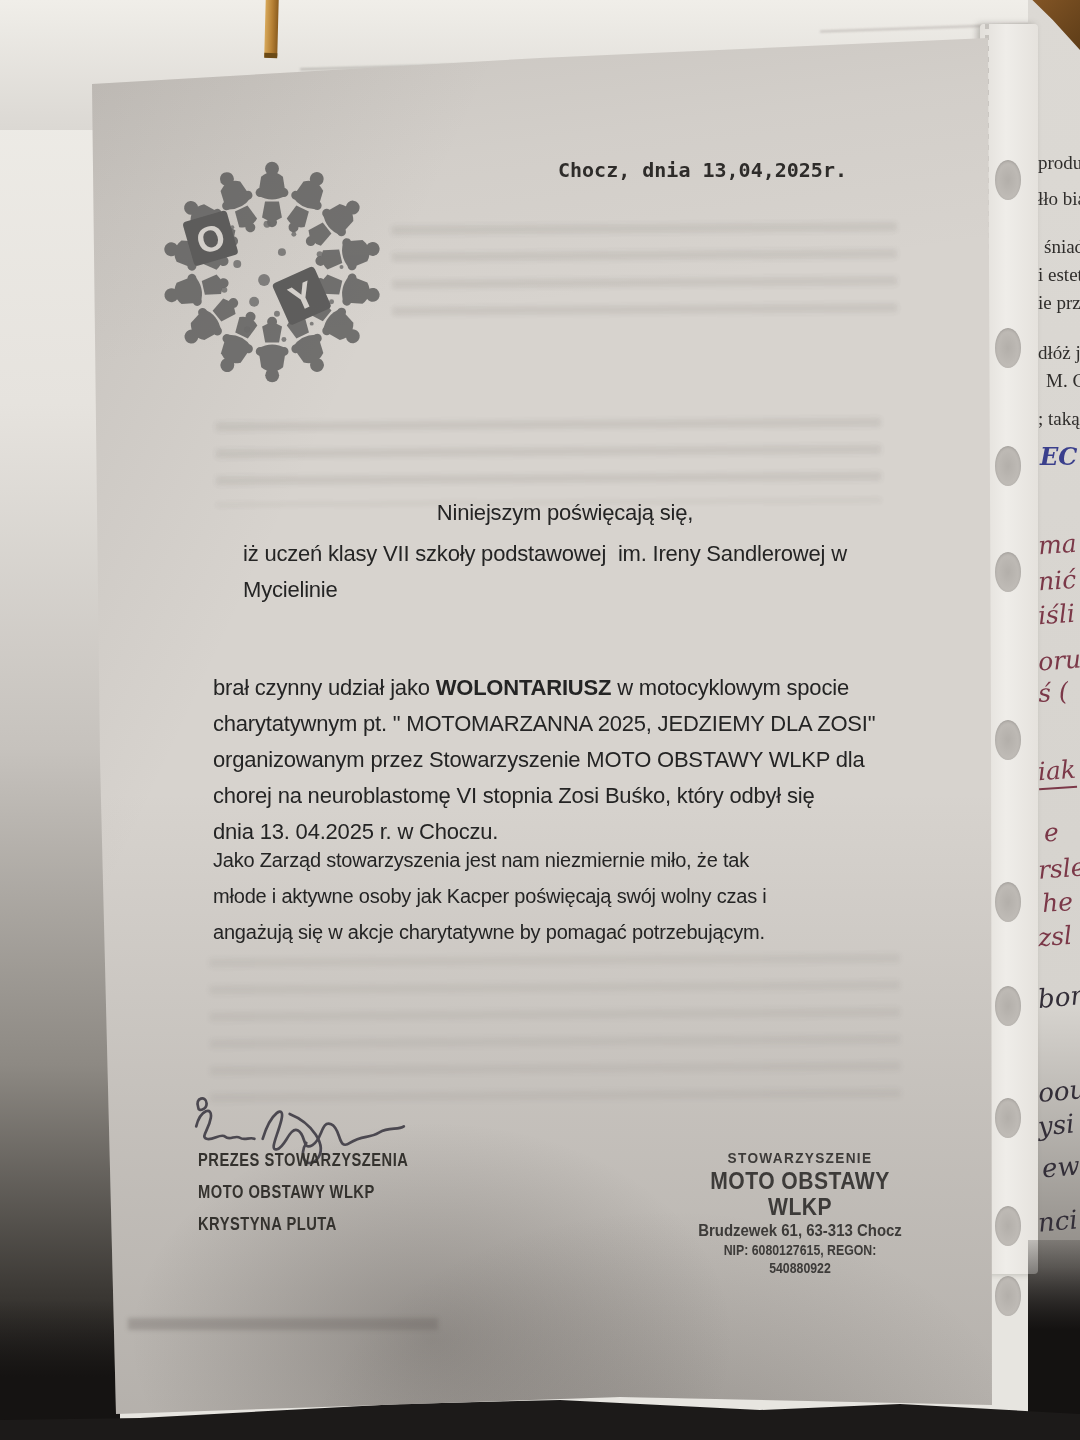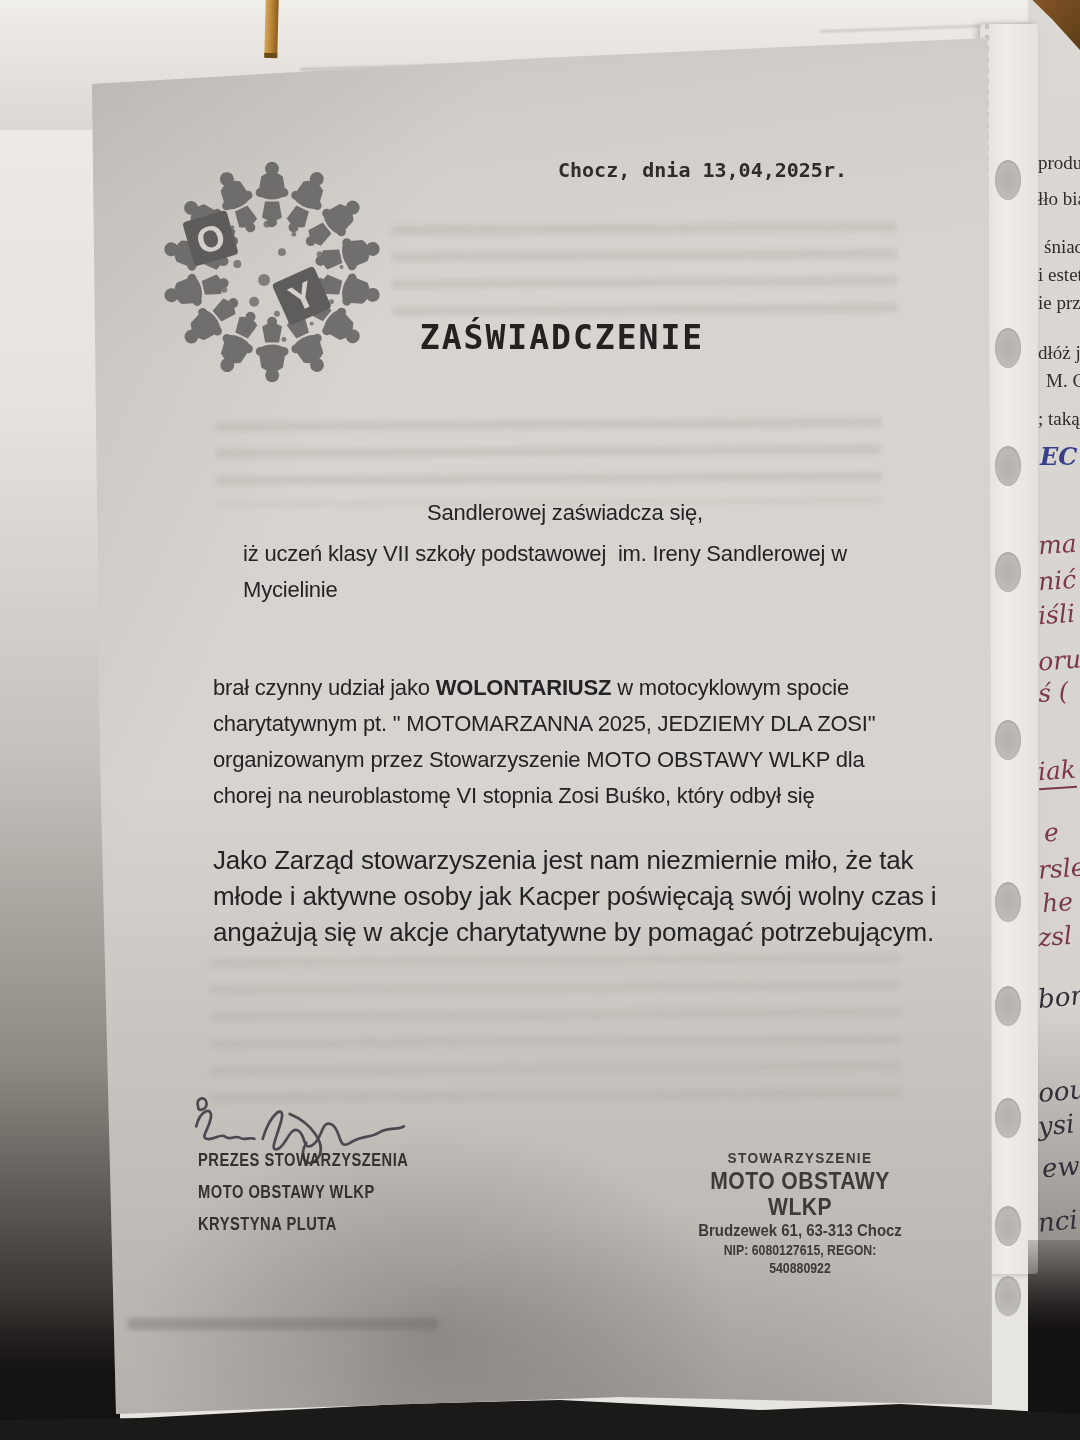--- a/index.html
+++ b/index.html
@@ -75,21 +75,21 @@
     font-size:22px;letter-spacing:-.2px;color:#242424;}
   .intro-rest{position:absolute;left:215px;top:536px;width:720px;white-space:pre-wrap;
     font-size:22px;line-height:36px;letter-spacing:-.2px;color:#242424;margin-left:28px;}
   .recipient{position:absolute;left:215px;top:610px;width:700px;text-align:center;
     font-family:"DejaVu Sans Mono",monospace;font-size:29px;font-weight:700;letter-spacing:2.5px;color:#242220;}
 
   .par1{position:absolute;left:213px;top:670px;width:730px;
     font-size:22px;line-height:36px;letter-spacing:-.2px;color:#242424;}
   .par1 .b{font-weight:700;}
   .par2{position:absolute;left:213px;top:842px;width:730px;white-space:pre-wrap;
-    font-size:26px;line-height:36px;letter-spacing:-.2px;color:#242424;}
+    font-size:20px;line-height:36px;letter-spacing:-.2px;color:#242424;}
 
   .sig-svg{position:absolute;left:190px;top:1090px;width:218px;height:80px;}
   .sig-block{position:absolute;left:198px;top:1144px;transform:scaleX(.84);transform-origin:left top;
     font-size:17.5px;font-weight:700;letter-spacing:.6px;line-height:32px;color:#34322e;white-space:pre-wrap;}
 
   .stamp{position:absolute;left:680px;top:1148px;width:240px;text-align:center;color:#3d3b39;
     transform:scaleX(.88);transform-origin:center top;filter:blur(.2px);}
   .stamp .s1{font-size:15.5px;font-weight:700;letter-spacing:1.5px;line-height:20px;}
   .stamp .s2{font-size:24px;font-weight:700;letter-spacing:.5px;line-height:26px;}
   .stamp .s3{font-size:17px;font-weight:700;line-height:21px;}
@@ -209,32 +209,32 @@
         <text x="0" y="13" text-anchor="middle" font-family="Liberation Sans,sans-serif" font-size="36" font-weight="bold" fill="#d5d1cc">O</text>
       </g>
       <g transform="translate(30,24) rotate(-24)">
         <rect x="-23" y="-23" width="46" height="46" rx="4" fill="#454545"></rect>
         <text x="0" y="13" text-anchor="middle" font-family="Liberation Sans,sans-serif" font-size="36" font-weight="bold" fill="#d5d1cc">Y</text>
       </g>
     </svg>
 
     <div class="date-line">Chocz, dnia 13,04,2025r.</div>
 
-    <div class="doc-title">ZAŚWIADCZENIE</div>
-
-    <div class="intro-center">Sandlerowej zaświadcza się,</div>
+
+    <div class="intro-center">Niniejszym poświęcają się,</div>
     <div class="intro-rest">iż uczeń klasy VII szkoły podstawowej  im. Ireny Sandlerowej w
 Mycielinie</div>
 
 
     <div class="par1">
         <div><span>brał czynny udział jako </span><span class="b">WOLONTARIUSZ</span><span> w motocyklowym spocie</span></div>
         <div><span>charytatywnym pt. " MOTOMARZANNA 2025, JEDZIEMY DLA ZOSI"</span></div>
         <div><span>organizowanym przez Stowarzyszenie MOTO OBSTAWY WLKP dla</span></div>
         <div><span>chorej na neuroblastomę VI stopnia Zosi Buśko, który odbył się</span></div>
+        <div><span>dnia 13. 04.2025 r. w Choczu.</span></div>
       </div>
     <div class="par2">Jako Zarząd stowarzyszenia jest nam niezmiernie miło, że tak
 młode i aktywne osoby jak Kacper poświęcają swój wolny czas i
 angażują się w akcje charytatywne by pomagać potrzebującym.</div>
 
     <svg class="sig-svg" viewBox="0 0 210 75">
       <g fill="none" stroke="#3f3c45" stroke-width="2.6" stroke-linecap="round" opacity=".9">
         <path d="M8,16 C4,6 16,4 16,12 C16,18 8,20 8,16"></path>
         <path d="M6,34 C10,18 22,14 20,26 C18,38 10,44 16,46 C22,48 30,40 34,44 C38,48 44,42 48,45 C52,48 58,44 62,46"></path>
         <path d="M70,46 C78,20 92,12 88,28 C84,44 76,58 84,56 C92,54 96,34 104,38 C112,42 108,58 118,52 C128,46 126,28 136,32 C146,36 142,58 154,50 C166,42 172,46 182,40 C192,34 200,38 206,34"></path>

